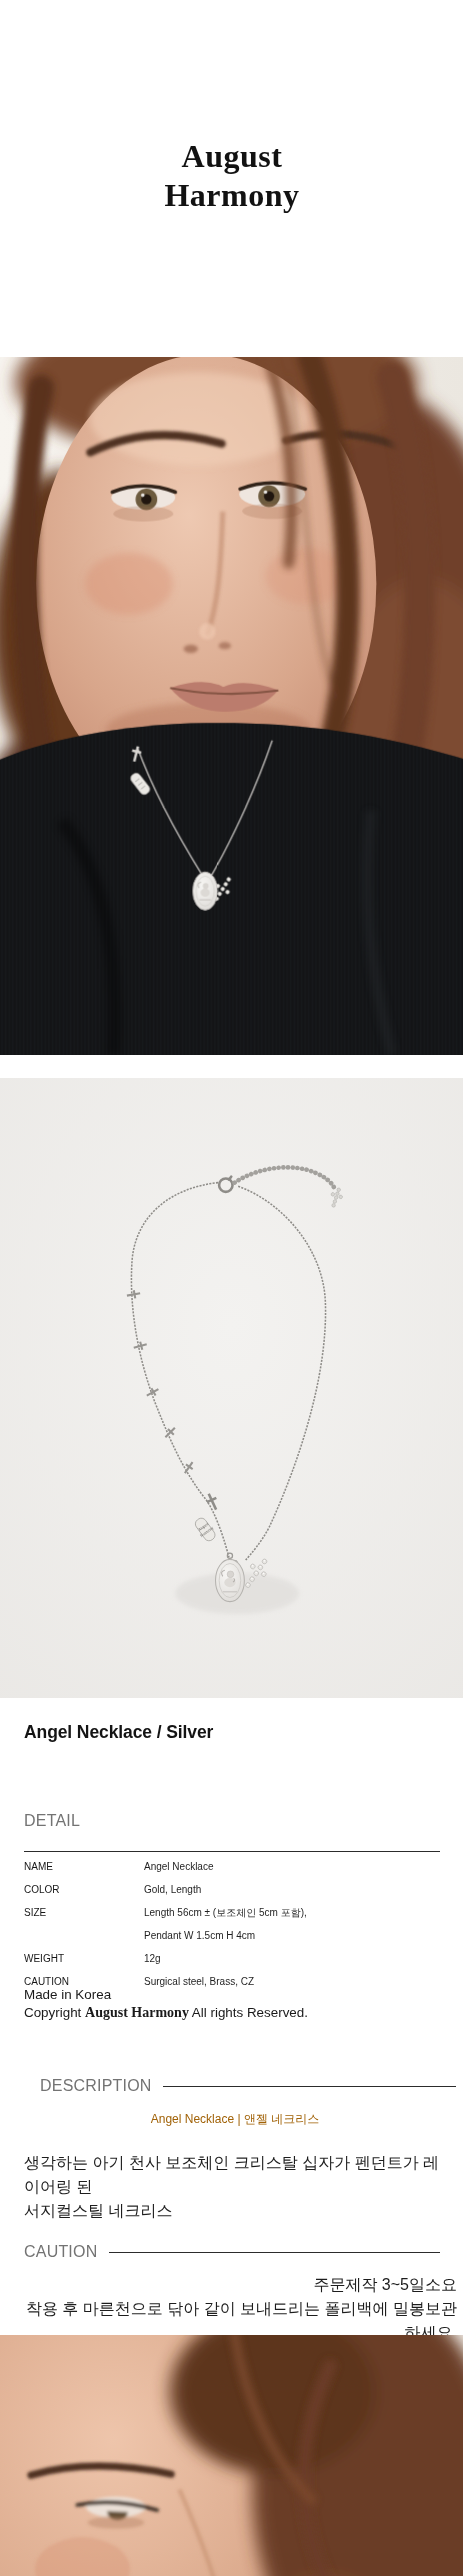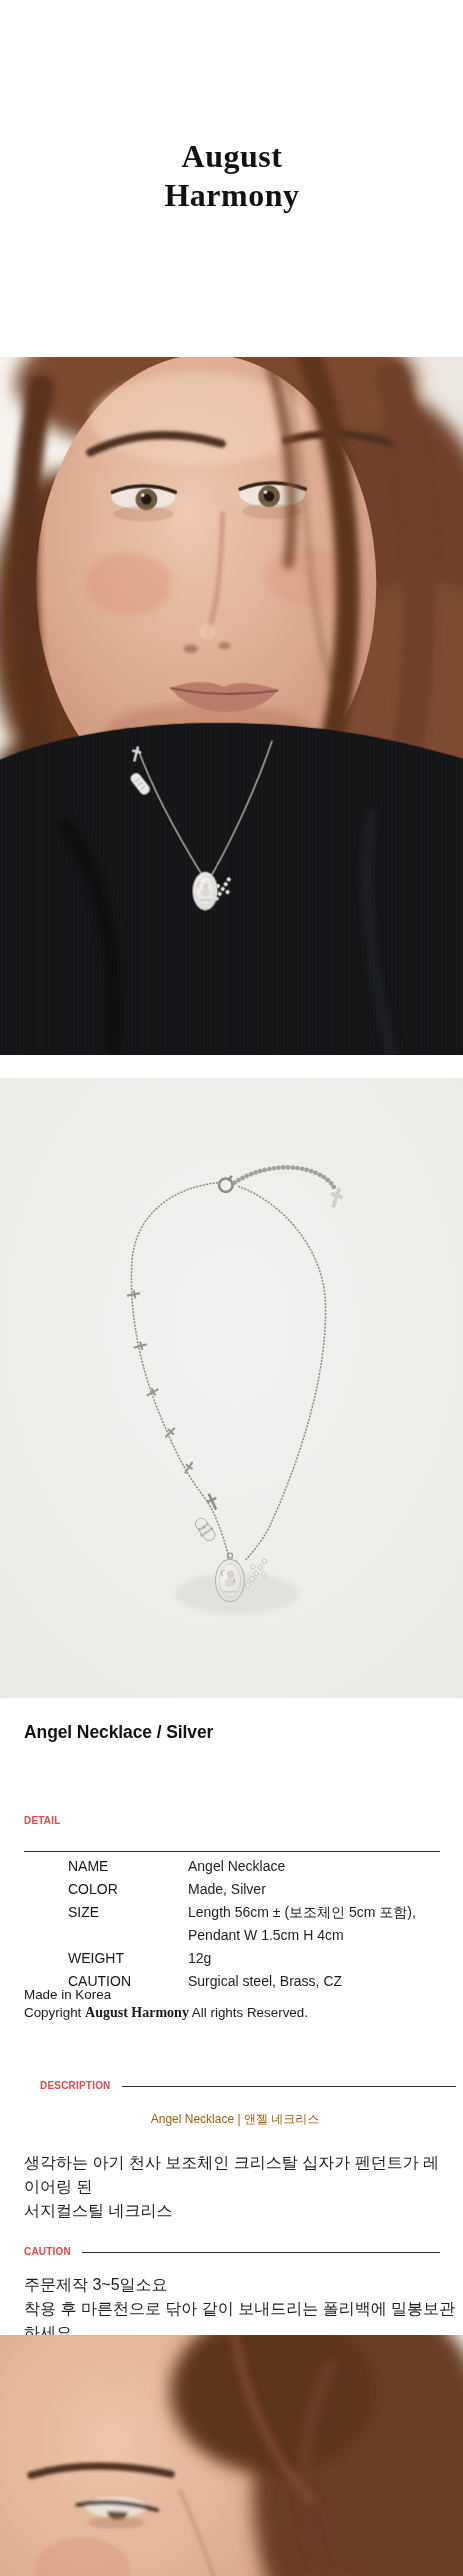--- a/index.html
+++ b/index.html
@@ -12,37 +12,37 @@
         font-size:32px;line-height:39px;letter-spacing:0.5px;color:#121212;}
   
   .photo{left:0;width:464px;overflow:hidden;}
   .photo svg{display:block;width:100%;height:100%;}
   .photo1{top:357px;height:698px;}
   .photoP{top:1078px;height:620px;background:#f0efec;}
   .photo2{top:2335px;height:752px;}
   
   .title{top:1720px;left:24px;width:418px;font-size:17.5px;line-height:25px;
          font-weight:700;color:#141414;letter-spacing:-0.1px;}
-  .section-heading{font-size:10px;font-weight:700;color:#ef4444;letter-spacing:0.2px;}
+  .section-heading{font-size:16px;font-weight:400;color:#737373;letter-spacing:0.2px;}
   .detail-heading{top:1811px;left:24px;width:418px;line-height:20.6px;}
   .detail-rule{top:1851px;left:24px;width:416px;height:1px;background:#2c2c2c;}
   .spec-table{top:1855px;left:24px;width:418px;}
-  .spec-row{display:flex;font-size:14px;line-height:23px;color:#1f1f1f;margin-left:44px;}
+  .spec-row{display:flex;font-size:10px;line-height:23px;color:#1f1f1f;}
   .spec-label{width:120px;flex:none;color:#161616;}
   .spec-value{flex:1;}
   .spec-value span{display:block;}
   .madein{top:1986px;left:24px;width:418px;font-size:13.4px;line-height:17.5px;color:#1a1a1a;}
   .copyright-brand{font-family:"Liberation Serif","DejaVu Serif",serif;font-weight:bold;font-size:14px;}
   .heading-flex{display:flex;align-items:center;}
   .heading-flex .rule-line{flex:1;height:1px;background:#2c2c2c;margin-left:11.3px;}
   .desc-heading{top:2076px;left:40px;width:416px;line-height:20.6px;}
   .desc-line1{top:2107px;left:24px;width:422px;font-size:12px;line-height:24px;color:#a16207;text-align:center;}
   .desc-para{top:2151px;left:24px;width:428px;font-size:16px;line-height:24px;color:#1d1d1d;}
   .caution-heading{top:2242px;left:24px;width:416px;line-height:20.6px;}
-  .caution-para{top:2273px;left:24px;width:433px;font-size:16px;line-height:24px;color:#1d1d1d;}
+  .caution-para{top:2273px;left:24px;width:433px;font-size:16px;line-height:24px;color:#1d1d1d;text-align:right;}
 </style>
 </head>
 <body>
 
 <div class="page">
 
   <div class="abs logo">
     <div>August</div>
     <div>Harmony</div>
   </div>
@@ -273,21 +273,21 @@
   <div class="abs section-heading detail-heading">DETAIL</div>
   <div class="abs detail-rule"></div>
 
   <div class="abs spec-table">
     <div class="spec-row">
       <div class="spec-label">NAME</div>
       <div class="spec-value">Angel Necklace</div>
     </div>
     <div class="spec-row">
       <div class="spec-label">COLOR</div>
-      <div class="spec-value">Made, Silver</div>
+      <div class="spec-value">Gold, Length</div>
     </div>
     <div class="spec-row">
       <div class="spec-label">SIZE</div>
       <div class="spec-value">
         <span>Length 56cm ± (보조체인 5cm 포함),</span>
         <span>Pendant W 1.5cm H 4cm</span>
       </div>
     </div>
     <div class="spec-row">
       <div class="spec-label">WEIGHT</div>

